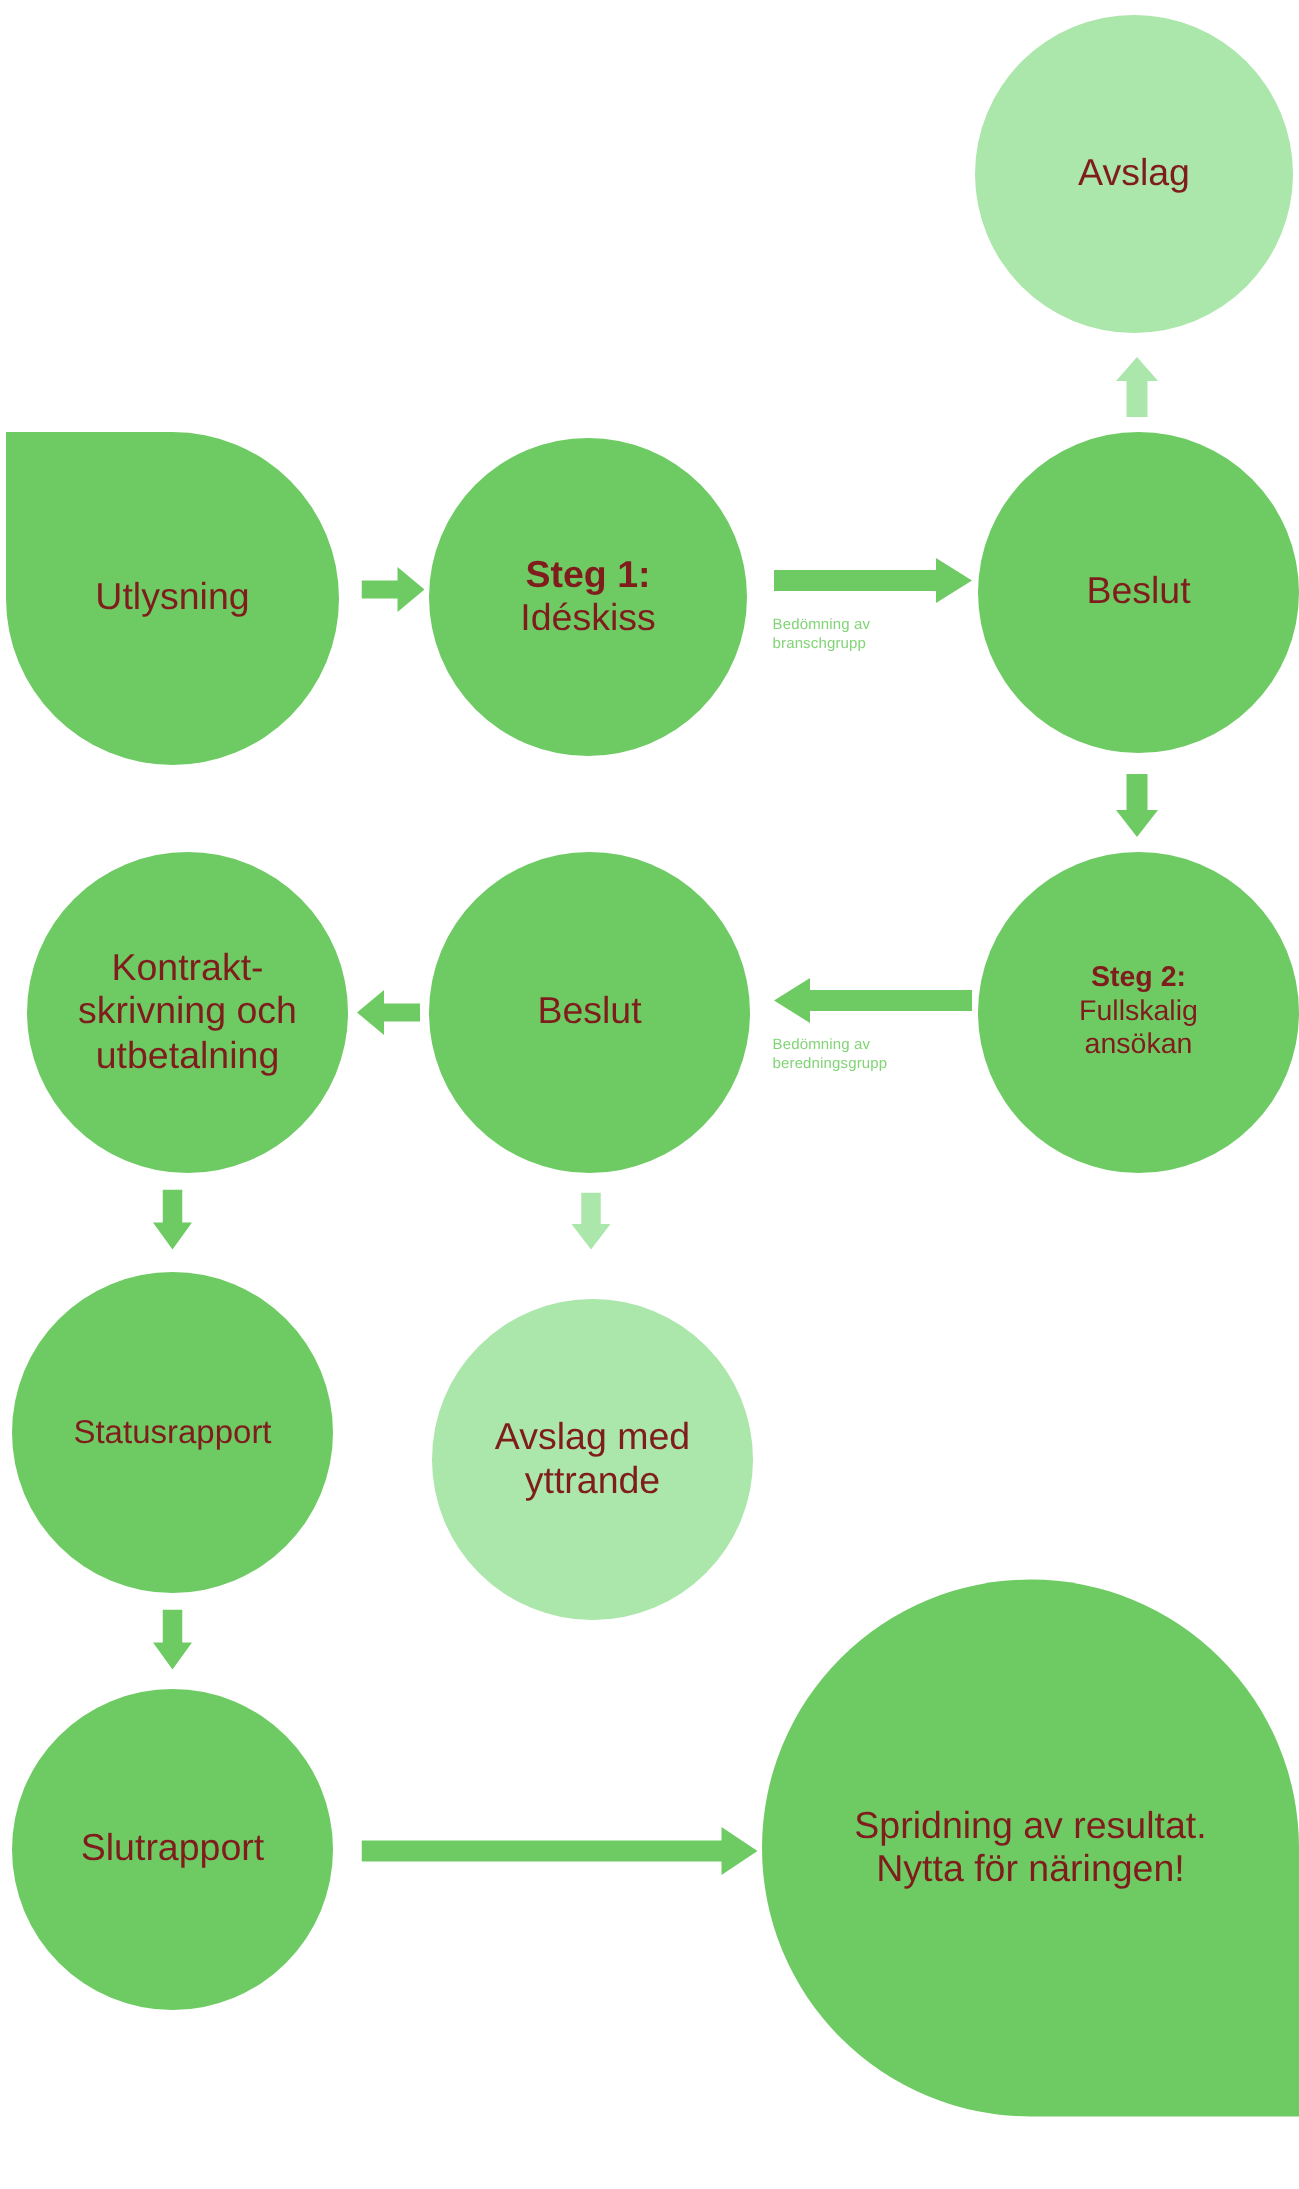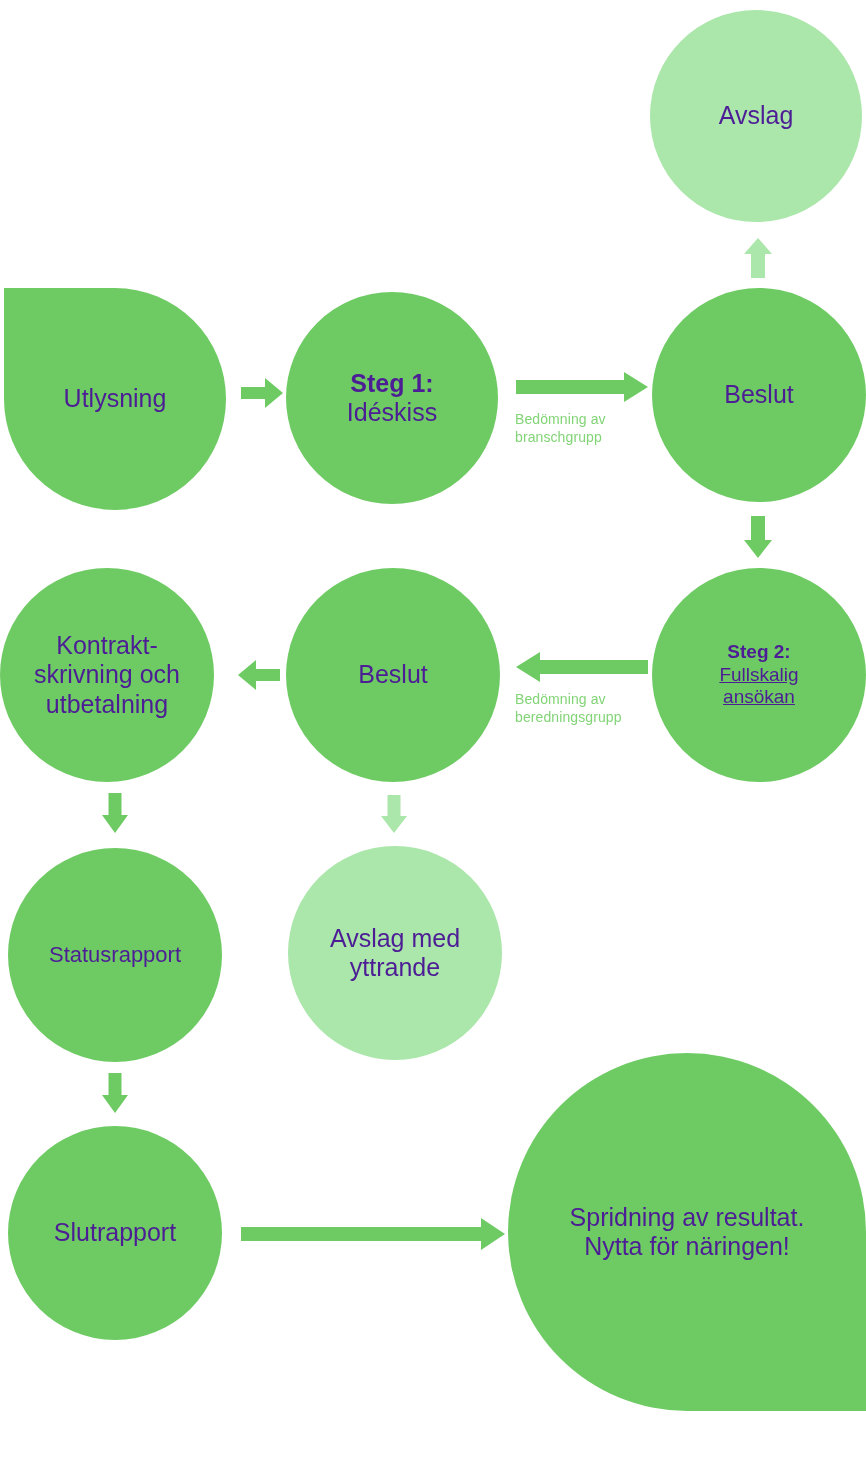--- a/index.html
+++ b/index.html
@@ -20,21 +20,21 @@
   }
 
   
   .node {
     position: absolute;
     display: flex;
     align-items: center;
     justify-content: center;
     text-align: center;
     box-sizing: border-box;
-    color: #4c1d95;
+    color: #7f1d1d;
     line-height: 1.18;
   }
   .node.circle      { border-radius: 50%; }
   .node.teardrop-tl { border-radius: 0 50% 50% 50%; }
   .node.teardrop-br { border-radius: 50% 50% 0 50%; }
 
   .fill-main  { background: #6ECB63; }
   .fill-light { background: #ABE6AA; }
 
   .node-label { display: block; padding: 0 6px; }
@@ -42,21 +42,21 @@
   .node-label .reg    { font-weight: normal; display: block; }
 
   
   .arrow { position: absolute; }
   .arrow svg { display: block; width: 100%; height: 100%; }
 
   
   .edge-caption {
     position: absolute;
     color: #82D477;
-    font-size: 14px;
+    font-size: 10px;
     line-height: 1.32;
     letter-spacing: 0.1px;
     white-space: pre-line;
   }
 </style>
 </head>
 <body>
 
 <div id="canvas">
 
@@ -72,43 +72,43 @@
     <span class="node-label">
       <span class="strong">Steg 1:</span>
       <span class="reg">Idéskiss</span>
     </span>
   </div>
 
   <div class="node circle fill-main" style="left:652px; top:288px; width:214px; height:214px; font-size:25px;">
     <span class="node-label">Beslut</span>
   </div>
 
-  <div class="node circle fill-main" style="left:0; top:568px; width:214px; height:214px; font-size:25px;">
+  <div class="node circle fill-main" style="left:18px; top:568px; width:214px; height:214px; font-size:25px;">
     <span class="node-label pre" style="white-space:pre-line;">Kontrakt-
 skrivning och
 utbetalning</span>
   </div>
 
   <div class="node circle fill-main" style="left:286px; top:568px; width:214px; height:214px; font-size:25px;">
     <span class="node-label">Beslut</span>
   </div>
 
   <div class="node circle fill-main" style="left:652px; top:568px; width:214px; height:214px; font-size:19px;">
     <span class="node-label">
       <span class="strong">Steg 2:</span>
-      <span class="reg" style="white-space:pre-line;text-decoration:underline;">Fullskalig
+      <span class="reg" style="white-space:pre-line;">Fullskalig
 ansökan</span>
     </span>
   </div>
 
   <div class="node circle fill-main" style="left:8px; top:848px; width:214px; height:214px; font-size:22px;">
     <span class="node-label">Statusrapport</span>
   </div>
 
-  <div class="node circle fill-light" style="left:288px; top:846px; width:214px; height:214px; font-size:25px;">
+  <div class="node circle fill-light" style="left:288px; top:866px; width:214px; height:214px; font-size:25px;">
     <span class="node-label" style="white-space:pre-line;">Avslag med
 yttrande</span>
   </div>
 
   <div class="node circle fill-main" style="left:8px; top:1126px; width:214px; height:214px; font-size:25px;justify-content:center;">
     <span class="node-label">Slutrapport</span>
   </div>
 
   <div class="node teardrop-br fill-main" style="left:508px; top:1053px; width:358px; height:358px; font-size:25px;">
     <span class="node-label" style="white-space:pre-line;">Spridning av resultat.

